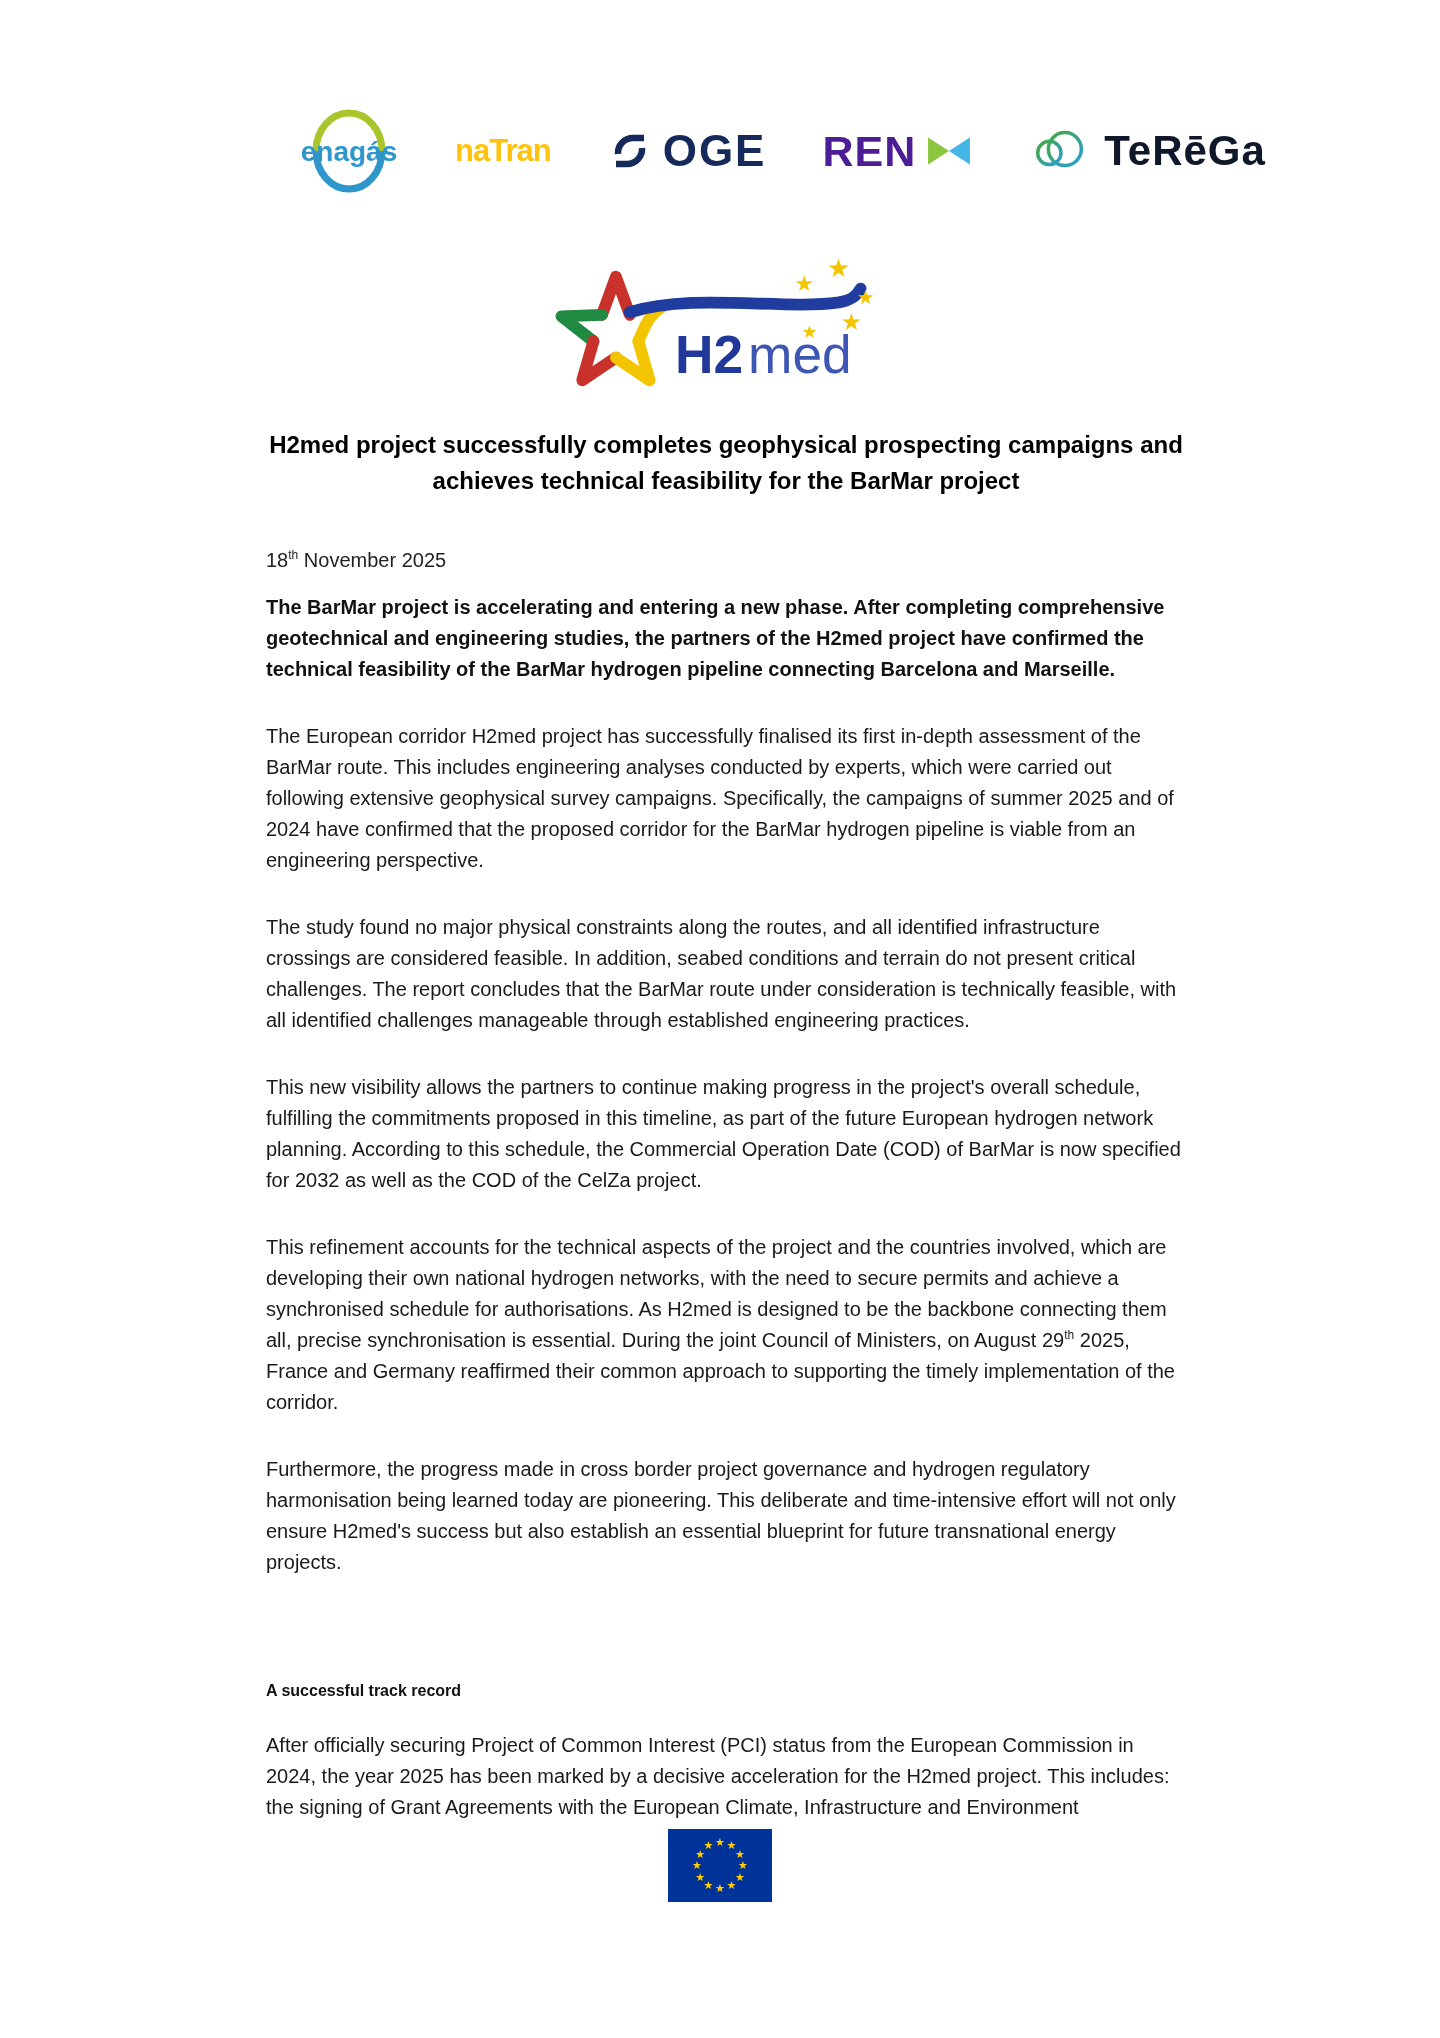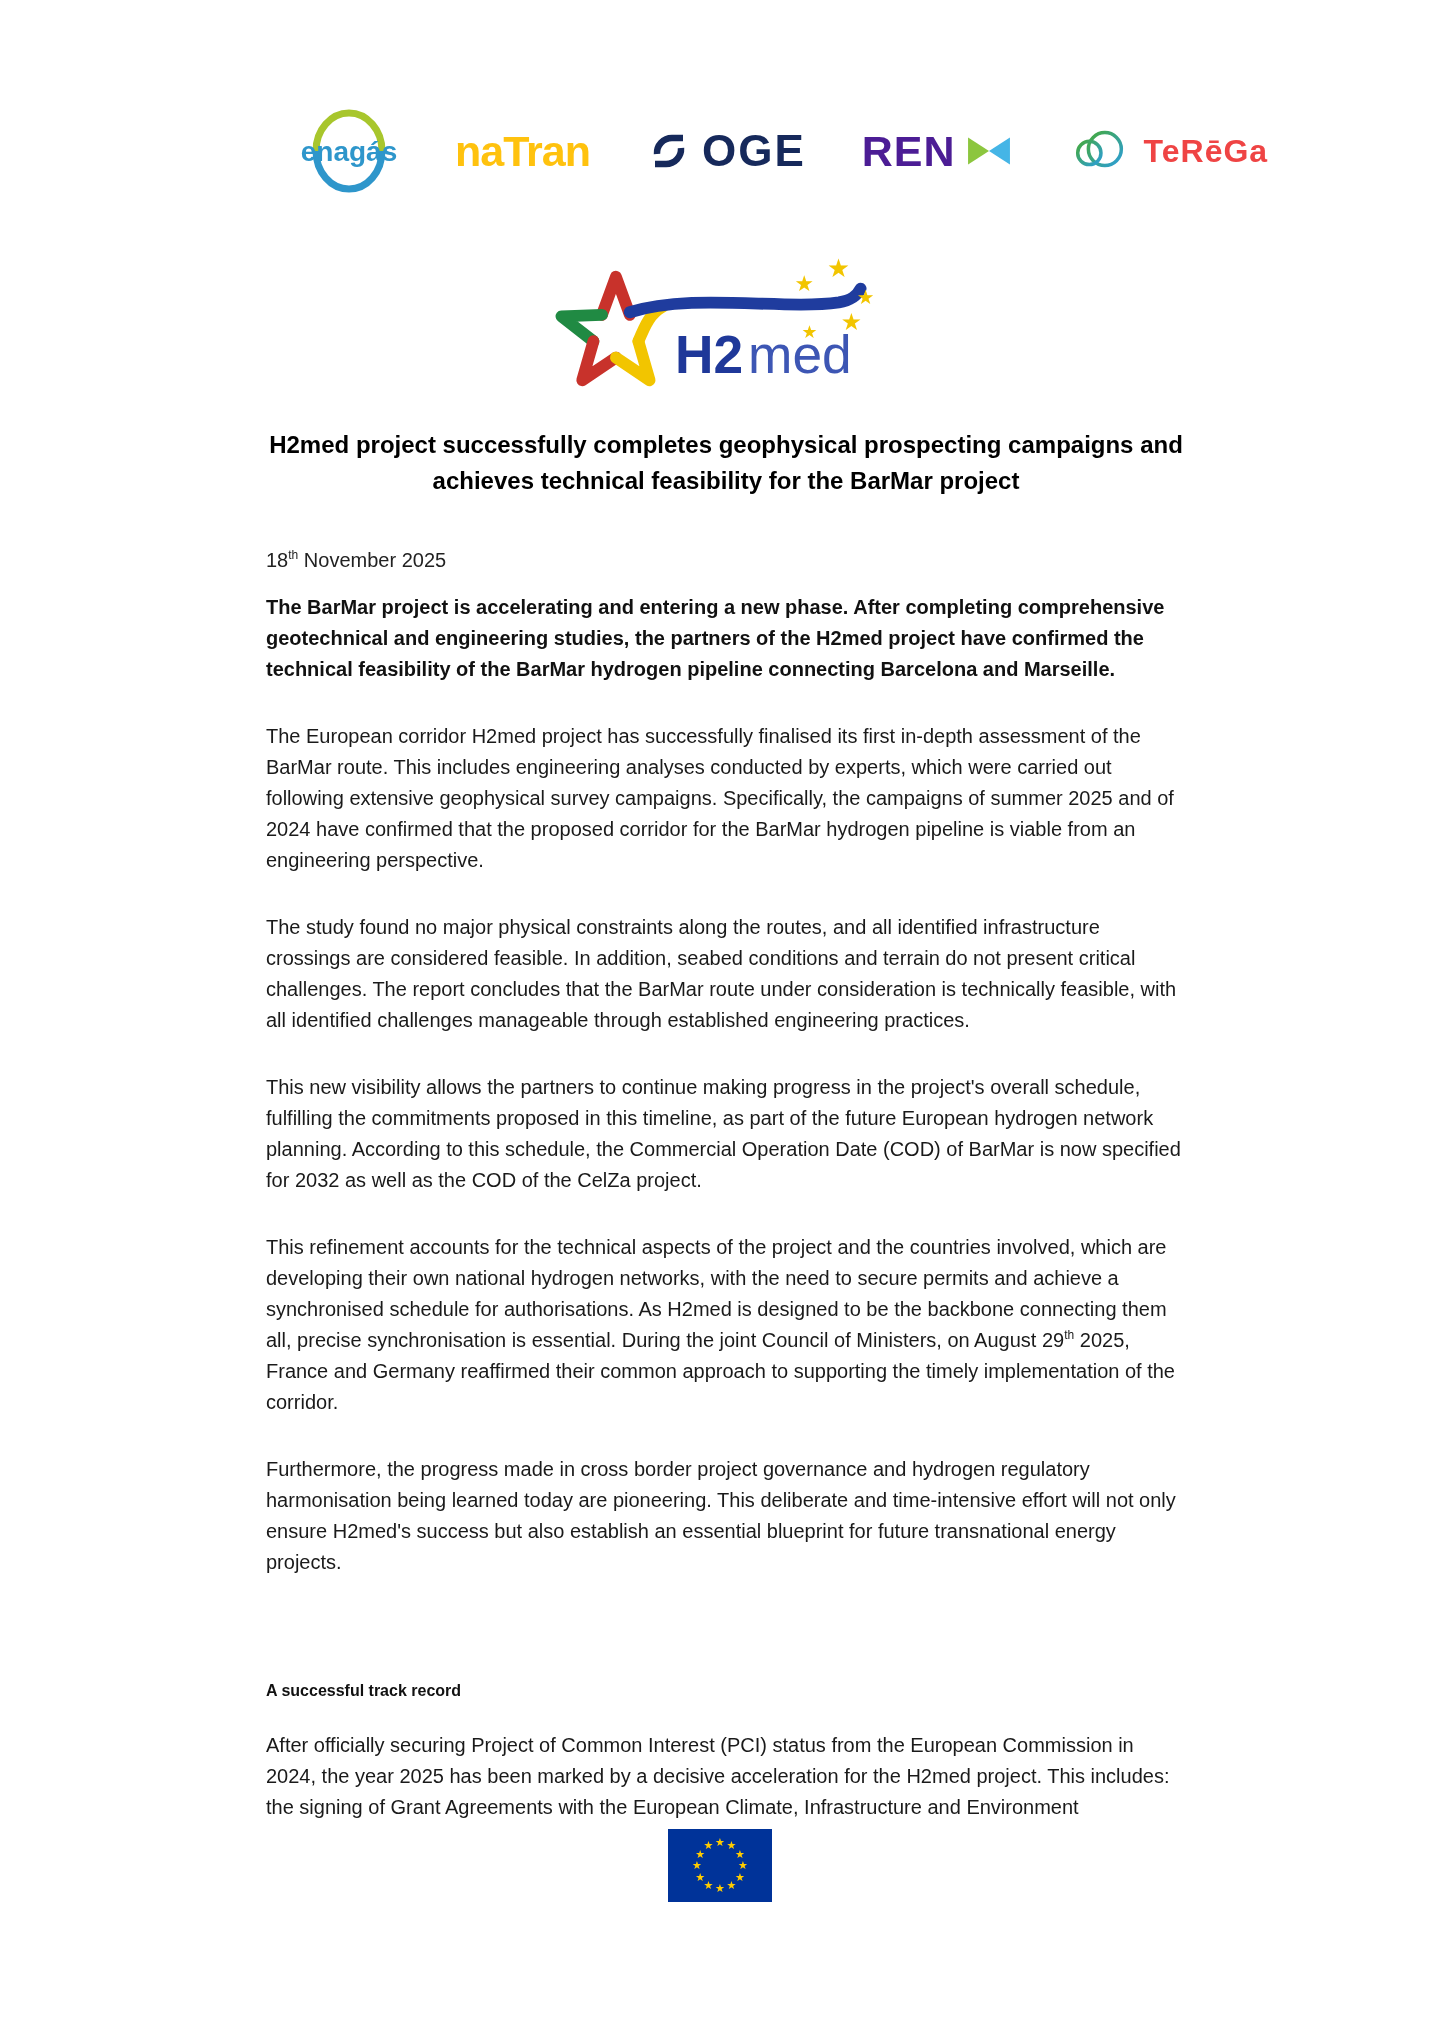--- a/index.html
+++ b/index.html
@@ -11,27 +11,27 @@
     font-family:"Liberation Sans","DejaVu Sans",sans-serif;
     color:#1a1a1a;
     overflow:hidden;
   }
   
   .logos-row{
     display:flex;align-items:center;gap:56px;
     padding:93px 0 0 185px;height:92px;
   }
   .logo{display:flex;align-items:center;flex:none;}
-  .natran-word{font-size:43px;font-weight:800;color:#FFC20E;letter-spacing:-1px;}
+  .natran-word{font-size:31px;font-weight:800;color:#FFC20E;letter-spacing:-1px;}
   .oge{gap:10px;}
   .oge-word{font-size:44px;font-weight:800;color:#16295B;letter-spacing:2px;}
   .ren{gap:10px;}
   .ren-word{font-size:43px;font-weight:800;color:#4c1d95;letter-spacing:1px;}
   .terega{gap:12px;}
-  .terega-word{font-size:32px;font-weight:700;color:#ef4444;letter-spacing:1px;}
+  .terega-word{font-size:42px;font-weight:700;color:#0f172a;letter-spacing:1px;}
   
   .h2med-wrap{display:flex;justify-content:center;margin-top:60px;}
   
   .content{padding:0 140px 0 152px;}
   .title{
     max-width:1030px;margin:22px auto 0;
     font-size:24px;line-height:36px;font-weight:bold;
     text-align:center;color:#000;
   }
   .date{margin:50px 0 0;font-weight:normal;font-size:20px;color:#222;}

